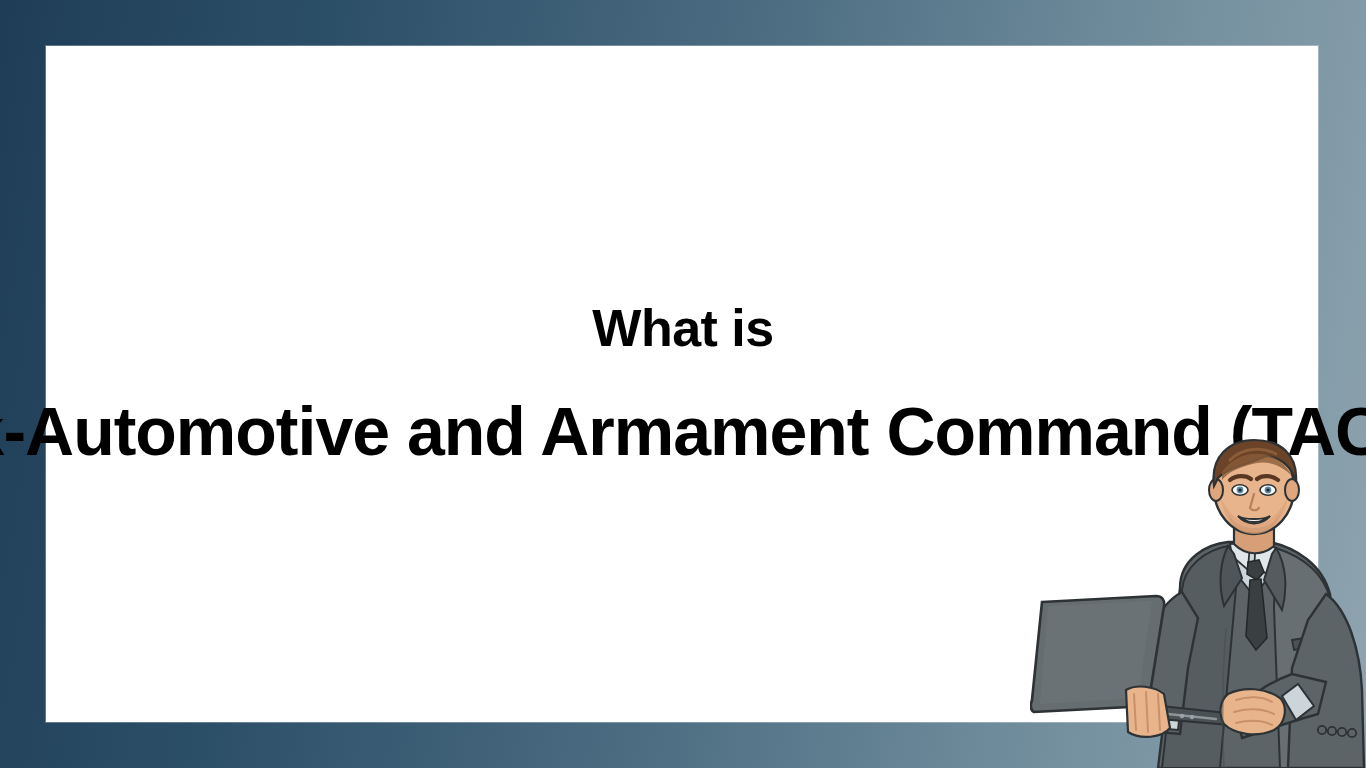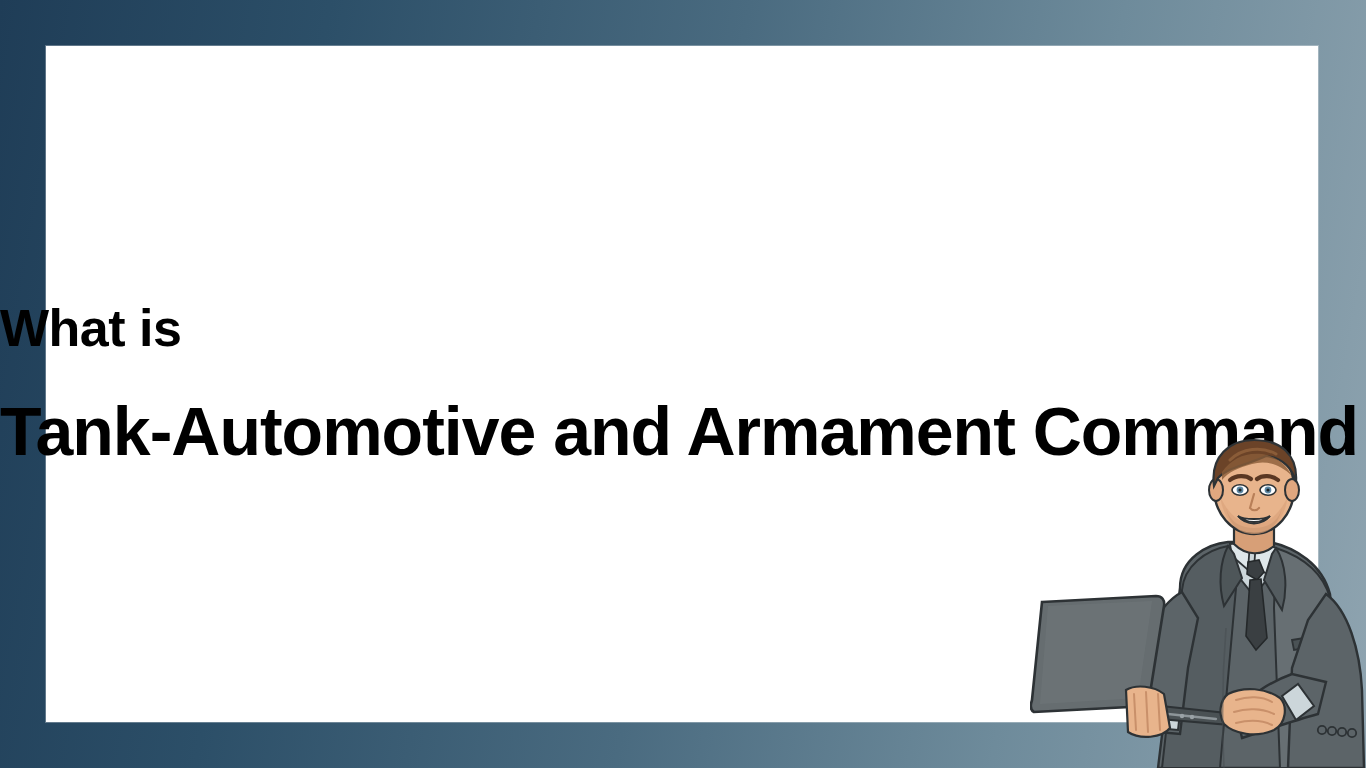--- a/index.html
+++ b/index.html
@@ -23,21 +23,21 @@
     box-shadow:0 0 0 1px rgba(255,255,255,.28);
   }
 
   
   .title-block{
     position:absolute;
     left:0; top:46px;
     width:1366px; height:676px;
     display:flex;
     flex-direction:column;
-    align-items:flex-start;
+    align-items:center;
     justify-content:center;
     pointer-events:none;
   }
   .title-line-1{
     font-size:52px;
     font-weight:bold;
     color:#000000;
     line-height:1.05;
     letter-spacing:-0.5px;
     white-space:nowrap;

